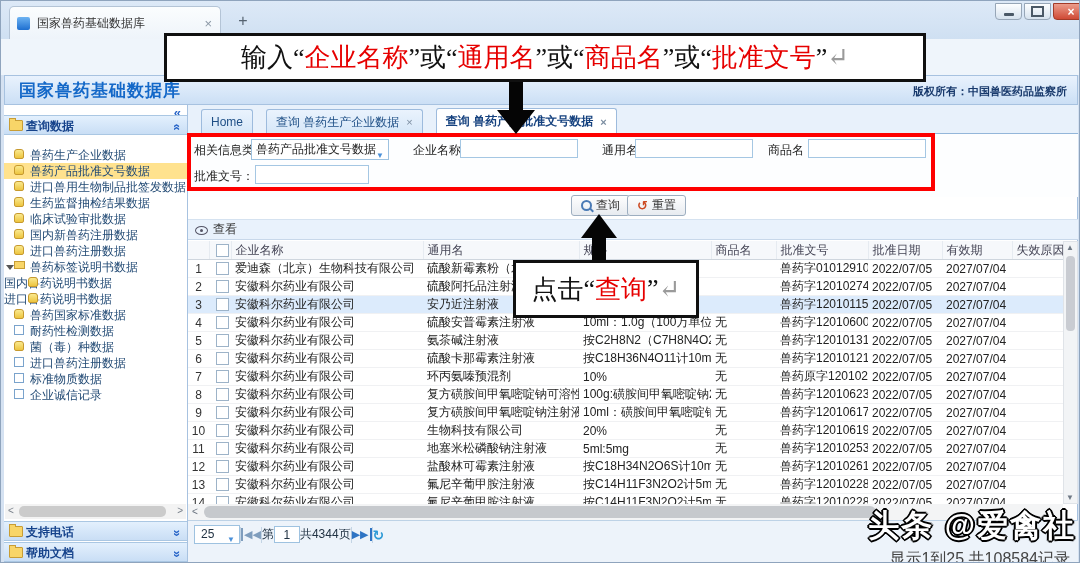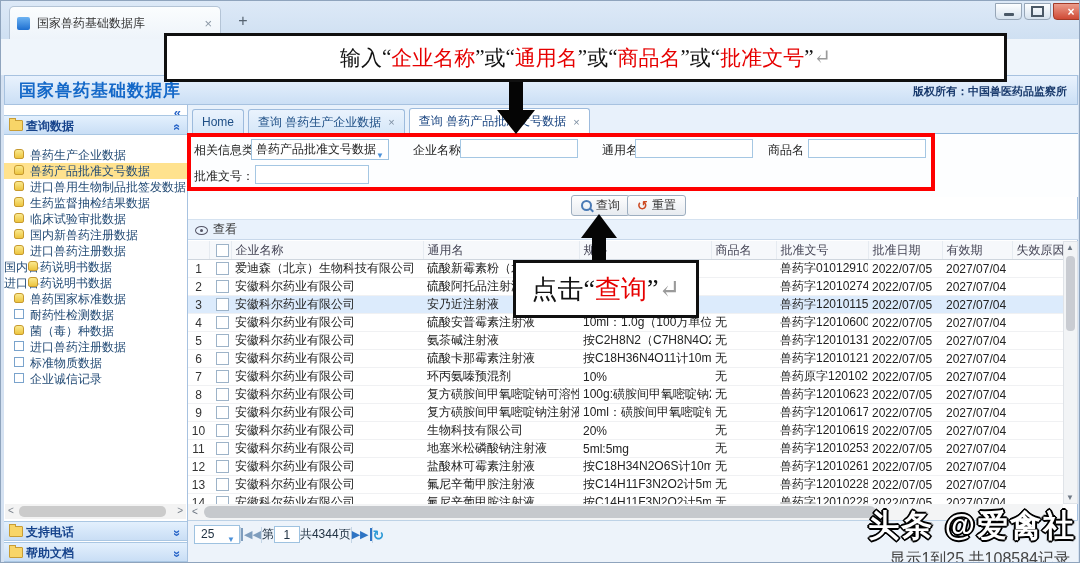--- a/index.html
+++ b/index.html
@@ -79,24 +79,24 @@
   .expander{position:absolute;left:2px;top:6px;width:0;height:0;
         border-left:4px solid transparent;border-right:4px solid transparent;border-top:5px solid #555;}
   .sb-hscroll{position:absolute;left:1px;top:399px;width:181px;height:15px;background:#f3f3f3;}
   .sb-hscroll .thumb{position:absolute;left:14px;right:20px;top:2px;height:11px;background:#cbcbcb;border-radius:5px;}
   .scr-arrow{position:absolute;top:1px;font-size:10px;color:#7a828c;}
   .sb-bar1{top:416px;}
   .sb-bar2{top:437px;}
   
   .tabstrip{position:absolute;left:187px;top:104px;width:890px;height:29px;background:#e8f1fb;
         border-bottom:1px solid #93b6da;box-sizing:border-box;padding-top:3px;}
-  .atab{display:inline-flex;align-items:center;height:25px;margin-left:4px;padding:0 9px;
+  .atab{display:inline-flex;align-items:center;height:25px;margin-left:13px;padding:0 9px;
         border:1px solid #9dbbdd;border-bottom:none;border-radius:3px 3px 0 0;box-sizing:border-box;
         background:linear-gradient(#eaf3fd,#d5e7f8);font-size:12px;color:#1d4e85;vertical-align:bottom;}
-  .atab.active{background:#fff;font-weight:normal;color:#16427f;height:26px;}
+  .atab.active{background:#fff;font-weight:bold;color:#16427f;height:26px;}
   .atab .x{margin-left:7px;color:#7b8da1;font-size:11px;}
   
   .formarea{position:absolute;left:187px;top:133px;width:890px;height:63px;background:#fdfeff;}
   .flabel{position:absolute;font-size:12px;color:#222;}
   .finput{position:absolute;height:19px;border:1px solid #a5c7e3;background:#fff;box-sizing:border-box;}
   .fselect{position:absolute;left:250px;top:138px;width:138px;height:21px;border:1px solid #9ec2e0;
         background:#fff;box-sizing:border-box;font-size:12px;color:#222;line-height:19px;padding-left:4px;}
   .fselect .arr{position:absolute;right:4px;top:6px;font-size:8px;color:#4a90d9;}
   
   .btn{position:absolute;height:21px;display:inline-flex;align-items:center;padding:0 9px;
@@ -147,21 +147,21 @@
   .pinput{width:26px;height:17px;border:1px solid #9ec2e0;background:#fff;text-align:center;
         line-height:17px;box-sizing:border-box;}
   .prefresh{color:#2e9ad6;font-size:14px;font-weight:bold;}
   .status{position:absolute;right:8px;top:28px;font-size:16px;color:#444;}
   
   .redbox{position:absolute;left:186px;top:132px;width:748px;height:58px;border:4px solid #fe0000;
         box-sizing:border-box;z-index:45;}
   .callout{position:absolute;background:#fff;border:3px solid #101010;z-index:60;display:flex;
         align-items:center;justify-content:center;box-sizing:border-box;
         font-family:"Liberation Serif","DejaVu Serif",serif;}
-  .cal1{left:163px;top:32px;width:843px;height:49px;font-size:21px;}
+  .cal1{left:163px;top:32px;width:762px;height:49px;font-size:26px;}
   .cal2{left:512px;top:259px;width:186px;height:58px;font-size:26px;}
   .arrshaft{position:absolute;background:#050505;z-index:55;}
   .arr1shaft{left:508px;top:79px;width:14px;height:32px;}
   .arr1head{position:absolute;left:496px;top:109px;width:0;height:0;z-index:55;
         border-left:19px solid transparent;border-right:19px solid transparent;border-top:24px solid #050505;}
   .arr2head{position:absolute;left:580px;top:213px;width:0;height:0;z-index:55;
         border-left:18px solid transparent;border-right:18px solid transparent;border-bottom:24px solid #050505;}
   .arr2shaft{left:591px;top:236px;width:14px;height:24px;}
   .watermark{position:absolute;left:835px;top:504px;width:240px;z-index:70;text-align:right;
         font-size:31px;font-weight:800;color:#fff;letter-spacing:2px;white-space:nowrap;
@@ -219,20 +219,21 @@
       <span class="chev">«</span>
     </div>
     <div class="tree" id="tree">
         <div class="titem lvl0"><span class="ic i-db"></span><span>兽药生产企业数据</span></div>
         <div class="titem lvl0 sel"><span class="ic i-db"></span><span>兽药产品批准文号数据</span></div>
         <div class="titem lvl0"><span class="ic i-db"></span><span>进口兽用生物制品批签发数据</span></div>
         <div class="titem lvl0"><span class="ic i-db"></span><span>生药监督抽检结果数据</span></div>
         <div class="titem lvl0"><span class="ic i-db"></span><span>临床试验审批数据</span></div>
         <div class="titem lvl0"><span class="ic i-db"></span><span>国内新兽药注册数据</span></div>
         <div class="titem lvl0"><span class="ic i-db"></span><span>进口兽药注册数据</span></div>
+        <div class="titem lvl0"><span class="expander"></span><span class="ic i-fold"></span><span>兽药标签说明书数据</span></div>
         <div class="titem lvl1"><span class="ic i-db"></span><span>国内兽药说明书数据</span></div>
         <div class="titem lvl1"><span class="ic i-db"></span><span>进口兽药说明书数据</span></div>
         <div class="titem lvl0"><span class="ic i-db"></span><span>兽药国家标准数据</span></div>
         <div class="titem lvl0"><span class="ic i-box"></span><span>耐药性检测数据</span></div>
         <div class="titem lvl0"><span class="ic i-db"></span><span>菌（毒）种数据</span></div>
         <div class="titem lvl0"><span class="ic i-box"></span><span>进口兽药注册数据</span></div>
         <div class="titem lvl0"><span class="ic i-box"></span><span>标准物质数据</span></div>
         <div class="titem lvl0"><span class="ic i-box"></span><span>企业诚信记录</span></div>
       </div>
     <div class="sb-hscroll">

